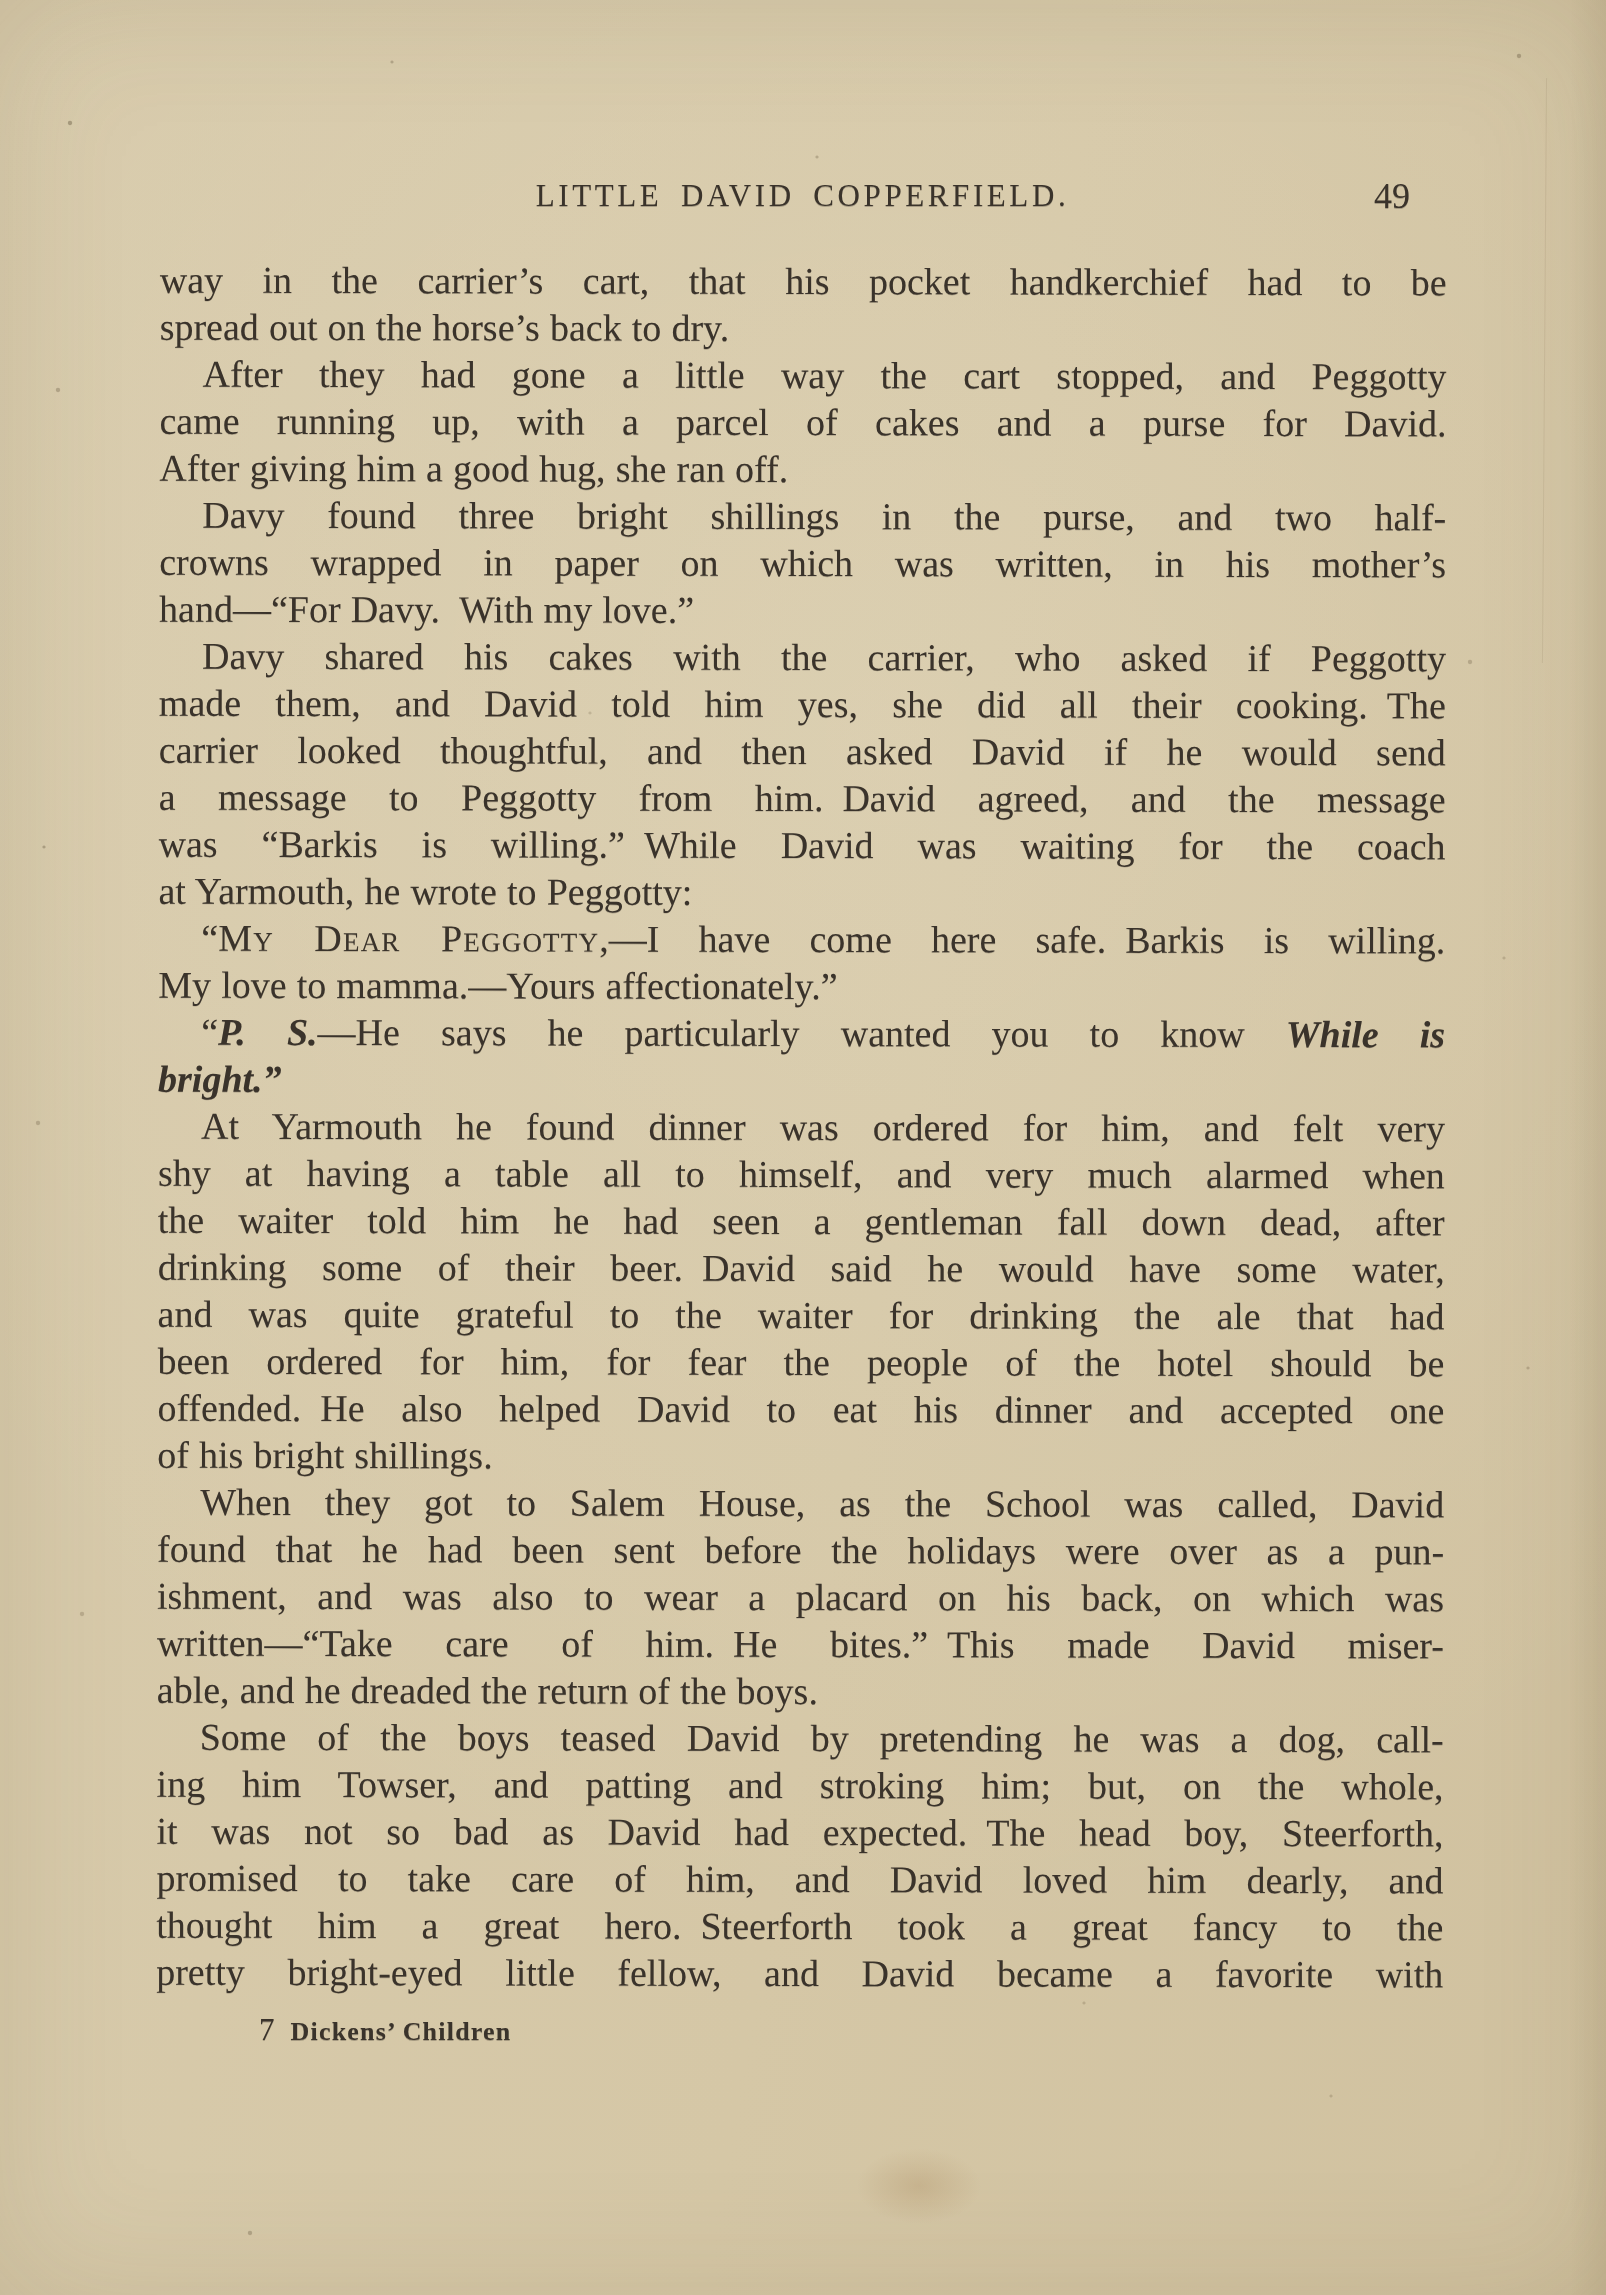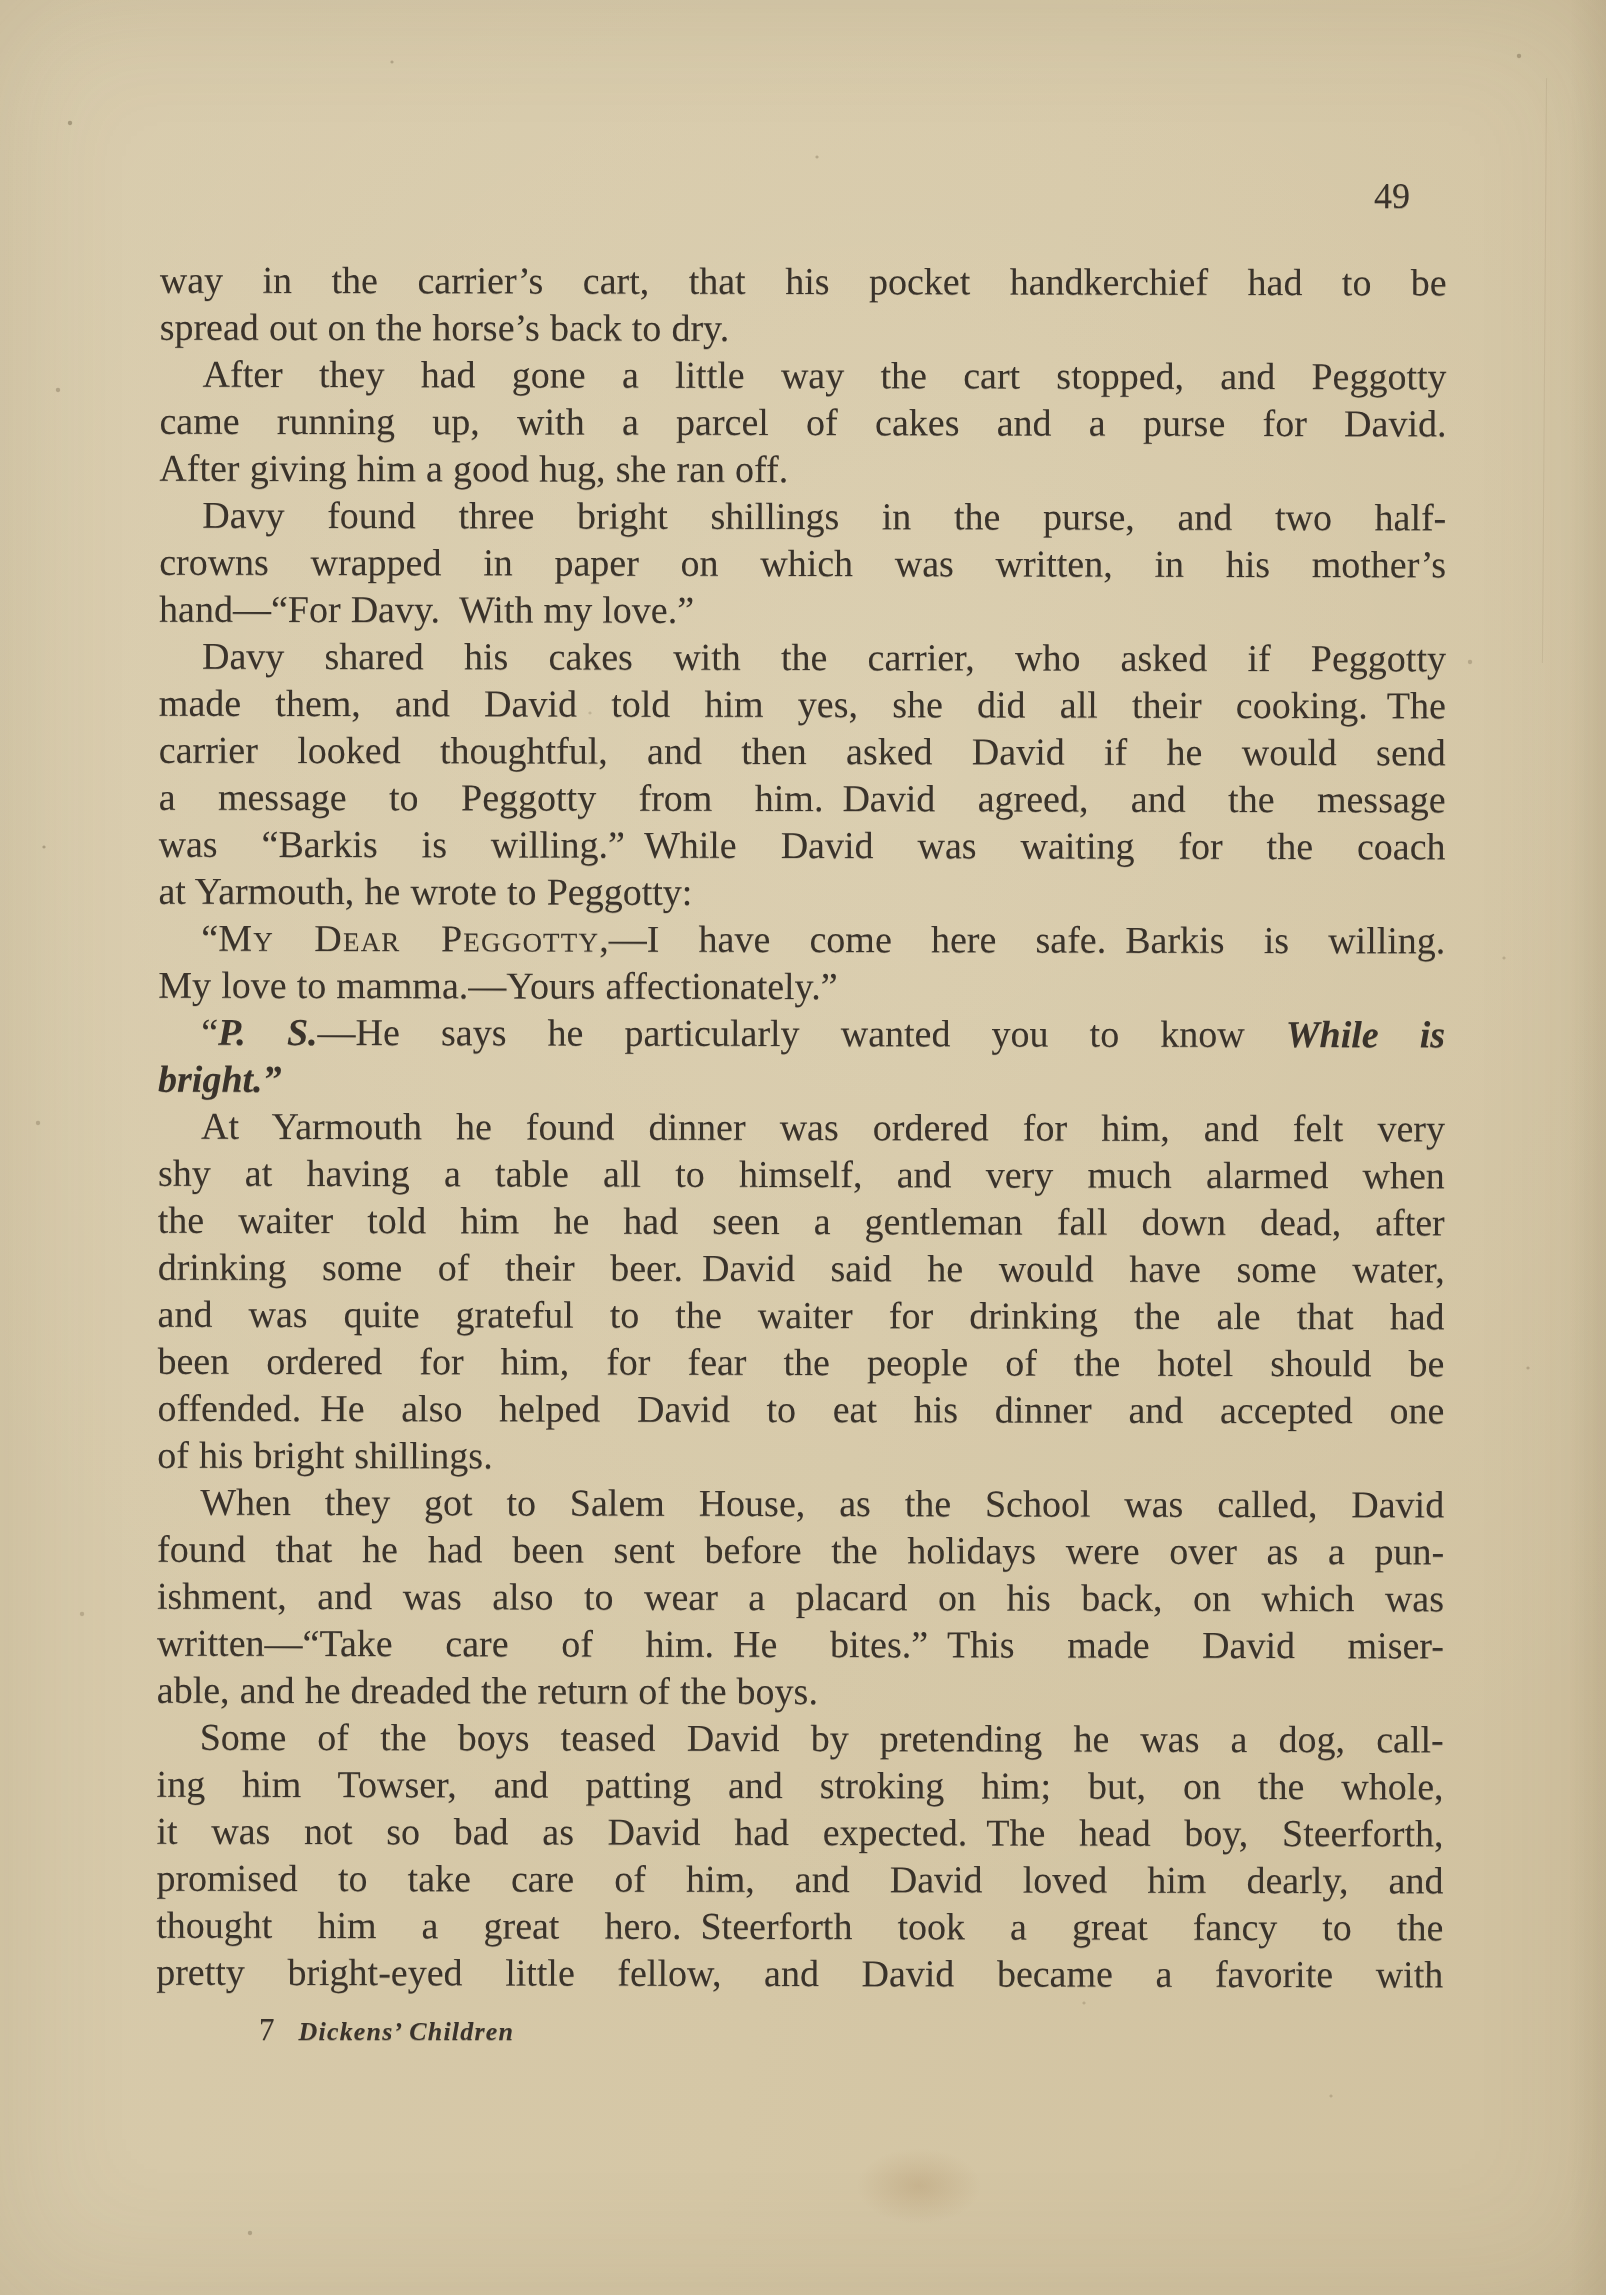--- a/index.html
+++ b/index.html
@@ -70,30 +70,31 @@
   .line.l { text-align: left; }
   .line.indent { text-indent: 43px; }
   .sc { font-variant: small-caps; letter-spacing: 1.2px; }
   .it { font-style: italic; font-weight: bold; }
   .footer {
     position: absolute; left: 259px; top: 2012px;
     white-space: nowrap;
     text-shadow: 0 0.6px 0 rgba(56,49,42,0.30);
   }
   .sig { font-size: 31px; }
-  .book-title { font-style: italic; font-weight: 600; font-size: 26px; margin-left: 24px; letter-spacing: 1.2px; }
+  .book-title { font-weight: 600; font-size: 26px; margin-left: 16px; letter-spacing: 1.2px; }
 </style>
 </head>
 <body>
 
 <div class="page">
   <div class="specks"></div>
   <div class="scratch"></div>
 
   <div class="header">
+    <div class="running-title">LITTLE DAVID COPPERFIELD.</div>
     <div class="page-number">49</div>
   </div>
 
   <div class="text-block" id="text-block">
       <div class="line j"><span>way in the carrier’s cart, that his pocket handkerchief had to be</span></div>
       <div class="line l"><span>spread out on the horse’s back to dry.</span></div>
       <div class="line j indent"><span>After they had gone a little way the cart stopped, and Peggotty</span></div>
       <div class="line j"><span>came running up, with a parcel of cakes and a purse for David.</span></div>
       <div class="line l"><span>After giving him a good hug, she ran off.</span></div>
       <div class="line j indent"><span>Davy found three bright shillings in the purse, and two half-</span></div>

